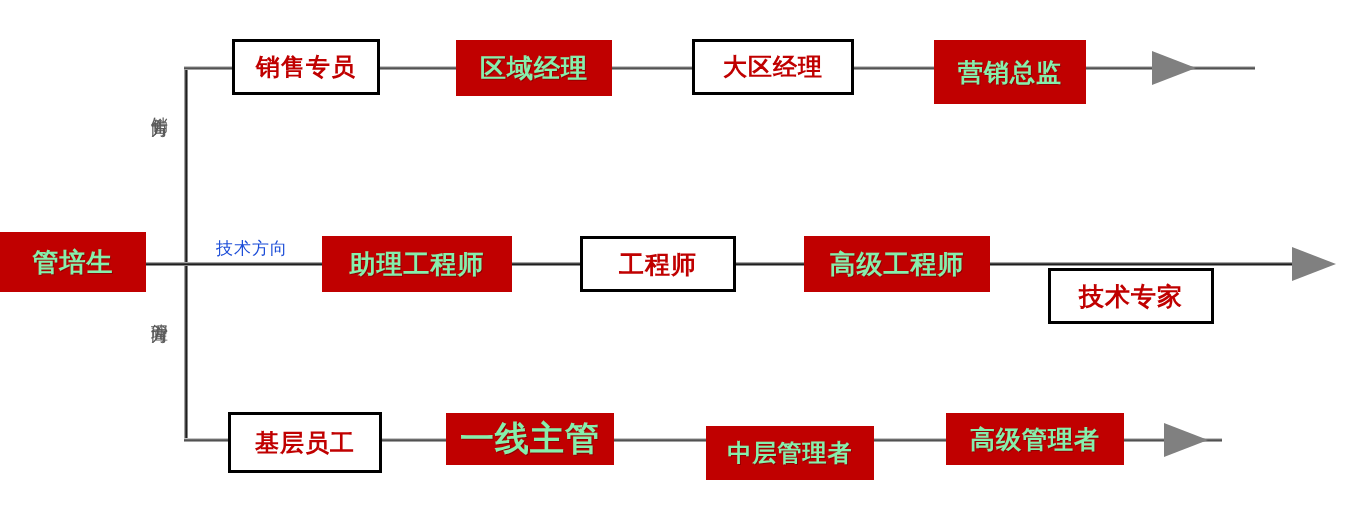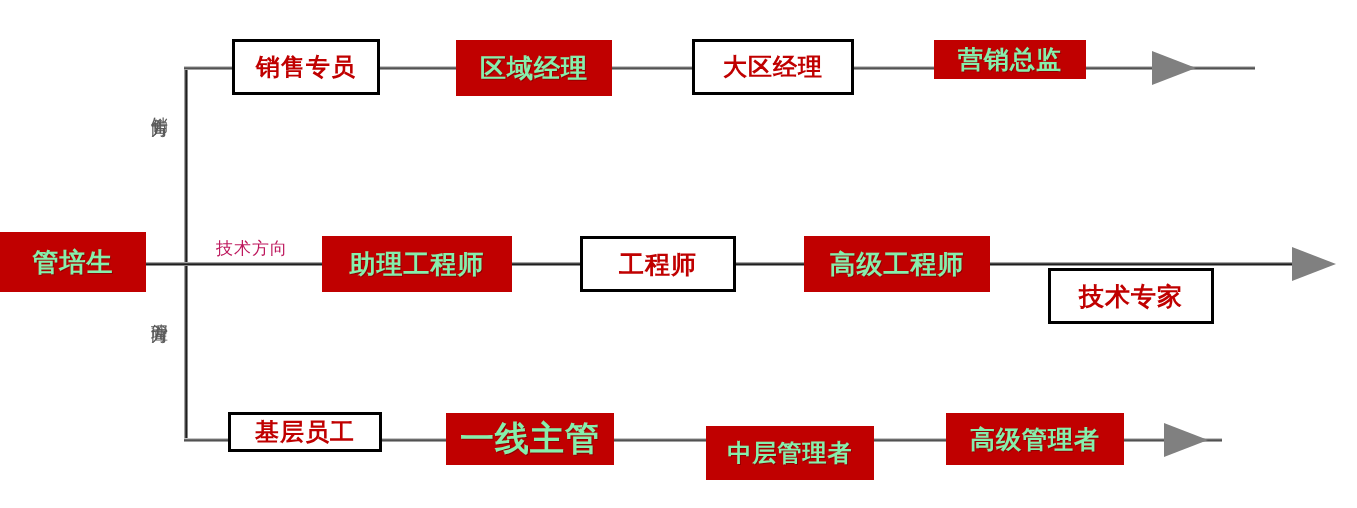--- a/index.html
+++ b/index.html
@@ -77,21 +77,21 @@
     writing-mode: vertical-rl;
     text-orientation: upright;
     color: #595959;
     font-size: 17px;
     line-height: 1.12;
     letter-spacing: 1px;
     z-index: 3;
   }
   .hlabel {
     position: absolute;
-    color: #be185d;
+    color: #1d4ed8;
     font-size: 17px;
     letter-spacing: 1px;
     z-index: 3;
     white-space: nowrap;
   }
 </style>
 </head>
 <body>
 
 <div id="canvas">
@@ -114,37 +114,37 @@
 
   <div class="hline" style="left:230px; top:66px; width:1025px;"></div>
   <div class="arrow" style="left:1152px; top:51px;"></div>
 
   <div class="node outline" style="left:232px; top:39px; width:148px; height:56px; font-size:24px;">销售专员</div>
 
   <div class="node solid" style="left:456px; top:40px; width:156px; height:56px; font-size:26px;">区域经理</div>
 
   <div class="node outline" style="left:692px; top:39px; width:162px; height:56px; font-size:24px;">大区经理</div>
 
-  <div class="node solid" style="left:934px; top:40px; width:152px; height:39px; font-size:25px;">营销总监</div>
+  <div class="node solid" style="left:934px; top:40px; width:152px; height:64px; font-size:25px;">营销总监</div>
 
   <div class="hline dark" style="left:160px; top:262px; width:1145px;"></div>
   <div class="arrow" style="left:1292px; top:247px;"></div>
 
   <div class="node solid" style="left:322px; top:236px; width:190px; height:56px; font-size:26px;">助理工程师</div>
 
   <div class="node outline" style="left:580px; top:236px; width:156px; height:56px; font-size:25px;">工程师</div>
 
   <div class="node solid" style="left:804px; top:236px; width:186px; height:56px; font-size:26px;">高级工程师</div>
 
   <div class="node outline" style="left:1048px; top:236px; width:166px; height:56px; font-size:25px;margin-top:32px;">技术专家</div>
 
   <div class="hline" style="left:222px; top:438px; width:1000px;"></div>
   <div class="arrow" style="left:1164px; top:423px;"></div>
 
-  <div class="node outline" style="left:228px; top:412px; width:154px; height:40px; font-size:24px;">基层员工</div>
+  <div class="node outline" style="left:228px; top:412px; width:154px; height:61px; font-size:24px;">基层员工</div>
 
   <div class="node solid" style="left:446px; top:413px; width:168px; height:52px; font-size:34px;">一线主管</div>
 
   <div class="node solid" style="left:706px; top:426px; width:168px; height:54px; font-size:24px;">中层管理者</div>
 
   <div class="node solid" style="left:946px; top:413px; width:178px; height:52px; font-size:25px;">高级管理者</div>
 
 </div>
 
 </body></html>

